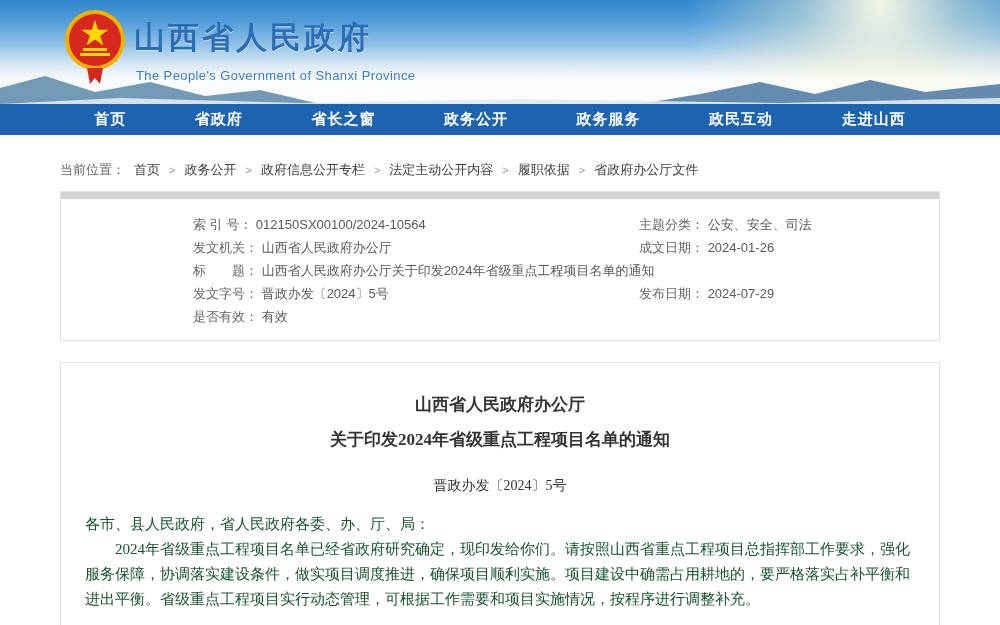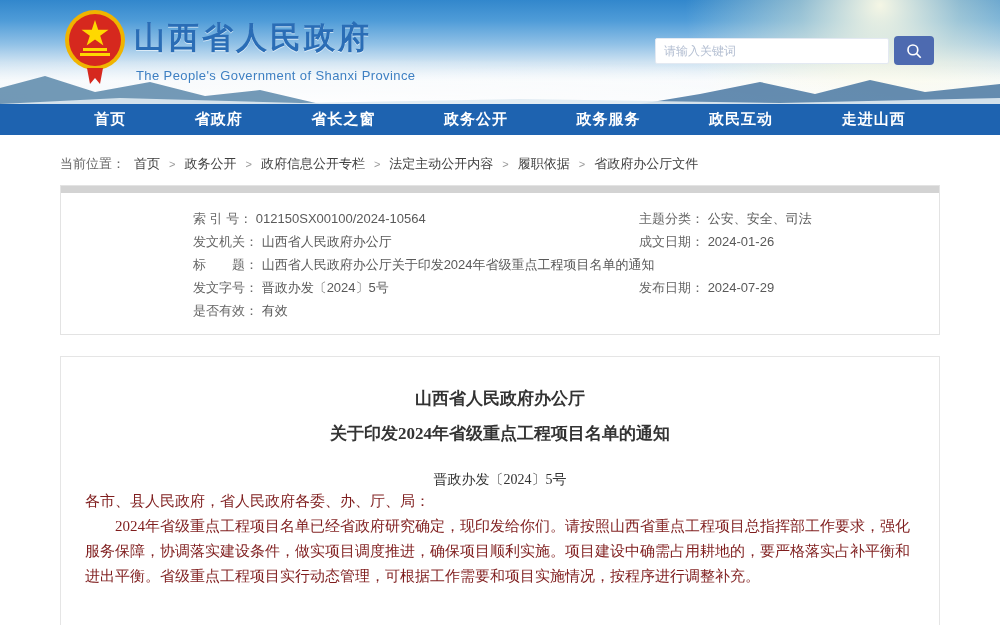--- a/index.html
+++ b/index.html
@@ -53,21 +53,21 @@
     width: 880px; margin: 0 auto; height: 100%;
     display: flex; align-items: center; justify-content: space-around;
   }
   .nav-item {
     color: #ffffff; font-size: 15px; font-weight: bold; text-decoration: none;
     letter-spacing: 1px; cursor: pointer;
   }
 
   
   .breadcrumb {
-    width: 880px; margin: 0 auto; padding-top: 20px;
+    width: 880px; margin: 6px auto; padding-top: 20px;
     font-size: 13px; color: #666; display: flex; align-items: center; gap: 9px;
     white-space: nowrap;
   }
   .crumb { color: #404040; text-decoration: none; cursor: pointer; }
   .crumb-sep { color: #999; font-size: 11px; }
 
   
   .meta-box {
     width: 880px; margin: 12px auto 0; border: 1px solid #e3e3e3; background: #fff;
   }
@@ -84,21 +84,21 @@
   .r1 { grid-row: 1; } .r2 { grid-row: 2; } .r3 { grid-row: 3; } .r4 { grid-row: 4; } .r5 { grid-row: 5; }
 
   
   .doc-box {
     width: 880px; margin: 21px auto 0; border: 1px solid #e5e5e5; background: #fff;
     padding: 24px 24px 30px; height: 600px;
     font-family: "Liberation Serif", "DejaVu Serif", serif;
   }
   .doc-title { text-align: center; font-size: 17px; font-weight: bold; color: #333; line-height: 35px; }
   .doc-number { text-align: center; font-size: 14px; color: #333; margin-top: 20px; }
-  .doc-body { margin-top: 0; font-size: 15px; color: #7f1d1d; line-height: 25px; }
+  .doc-body { margin-top: 17px; font-size: 15px; color: #14532d; line-height: 25px; }
   .doc-salutation { }
   .doc-paragraph { text-indent: 2em; }
 </style>
 </head>
 <body>
 
 <div class="header">
   <div class="header-mist"></div>
   <svg class="mountains" viewBox="0 0 1000 34" preserveAspectRatio="none">
     <path d="M0,34 L0,18 L45,6 L95,22 L150,12 L205,26 L260,20 L320,34 Z" fill="#46789f" opacity="0.75"></path>
@@ -111,29 +111,20 @@
     <circle cx="32" cy="32" r="26" fill="#d6281e"></circle>
     <path d="M32 12 l3.2 9.8 h10.3 l-8.3 6 3.2 9.8 -8.4 -6 -8.4 6 3.2 -9.8 -8.3 -6 h10.3 Z" fill="#ffd800"></path>
     <rect x="20" y="40" width="24" height="3" fill="#ffd800"></rect>
     <rect x="17" y="45" width="30" height="3" fill="#ffd800"></rect>
     <path d="M24 60 L40 60 L37 76 L32 70 L27 76 Z" fill="#d6281e"></path>
   </svg>
 
   <div class="site-title">山西省人民政府</div>
   <div class="site-subtitle">The People's Government of Shanxi Province</div>
 
-  <div class="search-wrap">
-    <input class="search-input" type="text" placeholder="请输入关键词" style="">
-    <button class="search-btn">
-      <svg width="18" height="18" viewBox="0 0 24 24" fill="none" stroke="#ffffff" stroke-width="2.2">
-        <circle cx="10.5" cy="10.5" r="6.5"></circle>
-        <line x1="15.5" y1="15.5" x2="21" y2="21"></line>
-      </svg>
-    </button>
-  </div>
 </div>
 
 <div class="nav">
   <div class="nav-inner">
     <a class="nav-item">首页</a>
     <a class="nav-item">省政府</a>
     <a class="nav-item">省长之窗</a>
     <a class="nav-item">政务公开</a>
     <a class="nav-item">政务服务</a>
     <a class="nav-item">政民互动</a>

